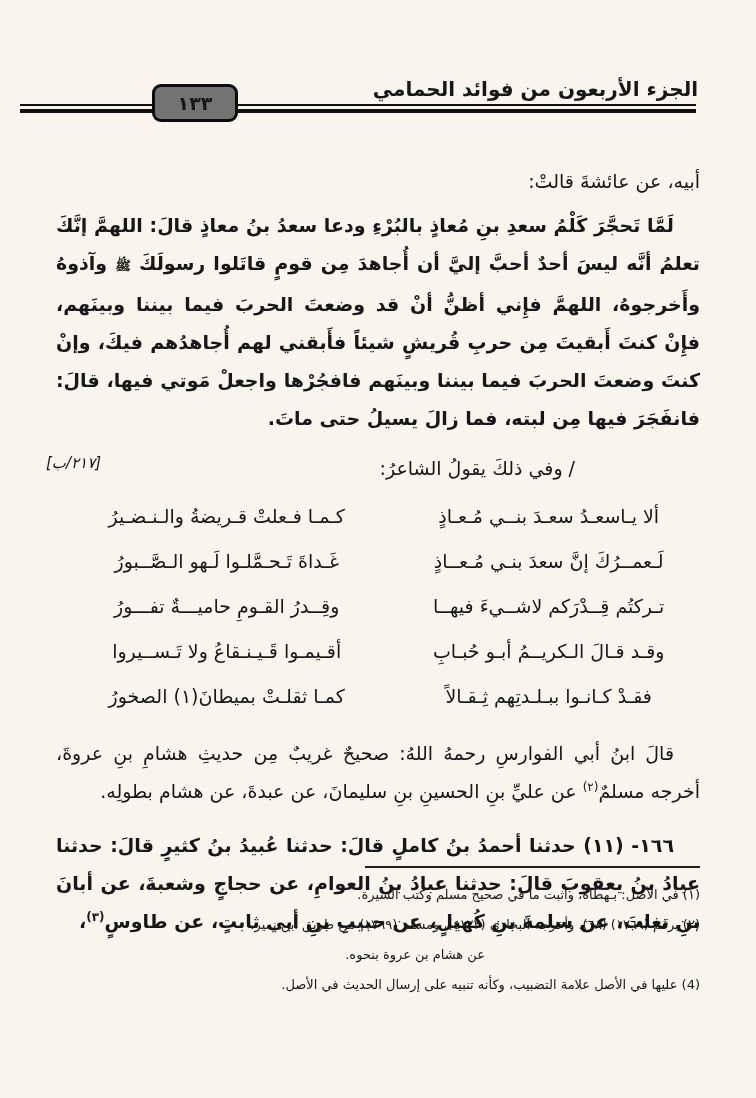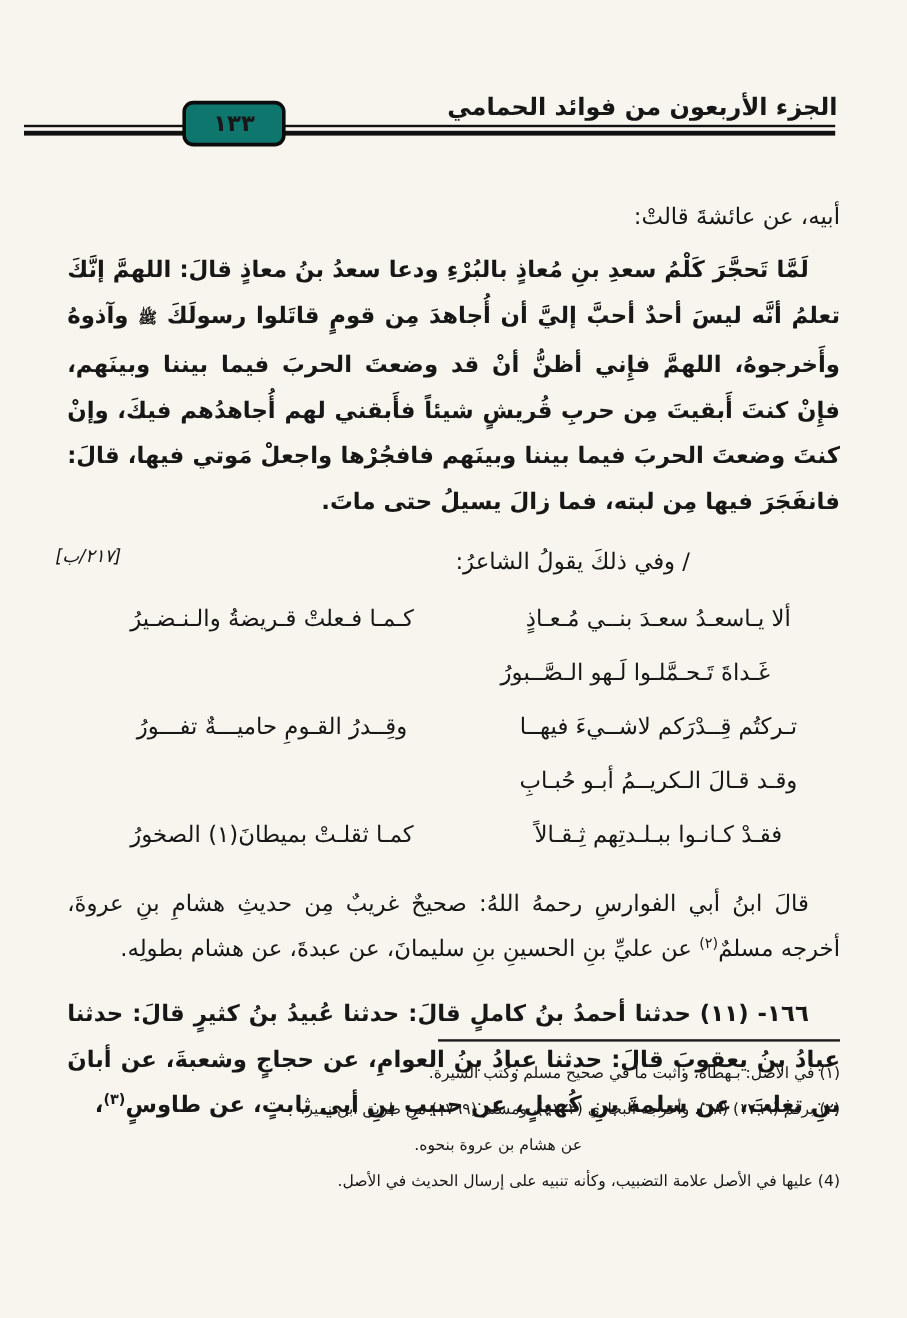--- a/index.html
+++ b/index.html
@@ -10,21 +10,21 @@
     direction:rtl;
     font-family:"DejaVu Sans", sans-serif;
   }
   
   .header-rule {
     position:absolute; top:104px; left:20px; right:60px; height:9px;
     border-top:2px solid #111; border-bottom:4px solid #111; z-index:1;
   }
   .pagenum-box {
     position:absolute; top:84px; left:152px; width:86px; height:38px;
-    border:3.5px solid #0c0c0c; border-radius:9px; background:#0f766e;
+    border:3.5px solid #0c0c0c; border-radius:9px; background:#737373;
     display:flex; align-items:center; justify-content:center; z-index:2;
   }
   .pagenum { font-size:19px; font-weight:bold; letter-spacing:3px; }
   .page-title {
     position:absolute; top:77px; right:58px; z-index:2;
     font-size:20px; font-weight:bold;
   }
   
   .content {
     position:absolute; top:146px; right:56px; left:56px;
@@ -75,28 +75,30 @@
       <span class="poetry-intro">/ وفي ذلكَ يقولُ الشاعرُ:</span>
       <span class="margin-note">[٢١٧/ب]</span>
     </div>
 
     <div class="poetry">
       <div class="verse">
         <div class="hemi first">ألا يـاسعـدُ سعـدَ بنــي مُـعـاذٍ</div>
         <div class="hemi second">كـمـا فـعلتْ قـريضةُ والـنـضـيرُ</div>
       </div>
       <div class="verse">
+        <div class="hemi first">لَـعمــرُكَ إنَّ سعدَ بنـي مُـعــاذٍ</div>
         <div class="hemi second">غَـداةَ تَـحـمَّلـوا لَـهو الـصَّــبورُ</div>
       </div>
       <div class="verse">
         <div class="hemi first">تـركتُم قِــدْرَكم لاشــيءَ فيهــا</div>
         <div class="hemi second">وقِــدرُ القـومِ حاميـــةٌ تفـــورُ</div>
       </div>
       <div class="verse">
         <div class="hemi first">وقـد قـالَ الـكريــمُ أبـو حُبـابِ</div>
+        <div class="hemi second">أقـيمـوا قَـيـنـقاعُ ولا تَـســيروا</div>
       </div>
       <div class="verse">
         <div class="hemi first">فقـدْ كـانـوا ببـلـدتِهم ثِـقـالاً</div>
         <div class="hemi second">كمـا ثقلـتْ بميطانَ(١) الصخورُ</div>
       </div>
     </div>
 
     <p class="para comment-para"><span>قالَ ابنُ أبي الفوارسِ رحمهُ اللهُ: صحيحٌ غريبٌ مِن حديثِ هشامِ بنِ عروةَ، أخرجه مسلمٌ</span><sup class="fn-ref">(٢)</sup><span> عن عليِّ بنِ الحسينِ بنِ سليمانَ، عن عبدةَ، عن هشام بطولِه.</span></p>
 
     <p class="para bold hadith166"><span>١٦٦- (١١) حدثنا أحمدُ بنُ كاملٍ قالَ: حدثنا عُبيدُ بنُ كثيرٍ قالَ: حدثنا عبادُ بنُ يعقوبَ قالَ: حدثنا عبادُ بنُ العوامِ، عن حجاجٍ وشعبةَ، عن أبانَ بنِ تغلبَ، عن سلمةَ بنِ كُهيلٍ، عن حبيبِ بنِ أبي ثابتٍ، عن طاوسٍ</span><sup class="fn-ref">(٣)</sup><span>،</span></p>

